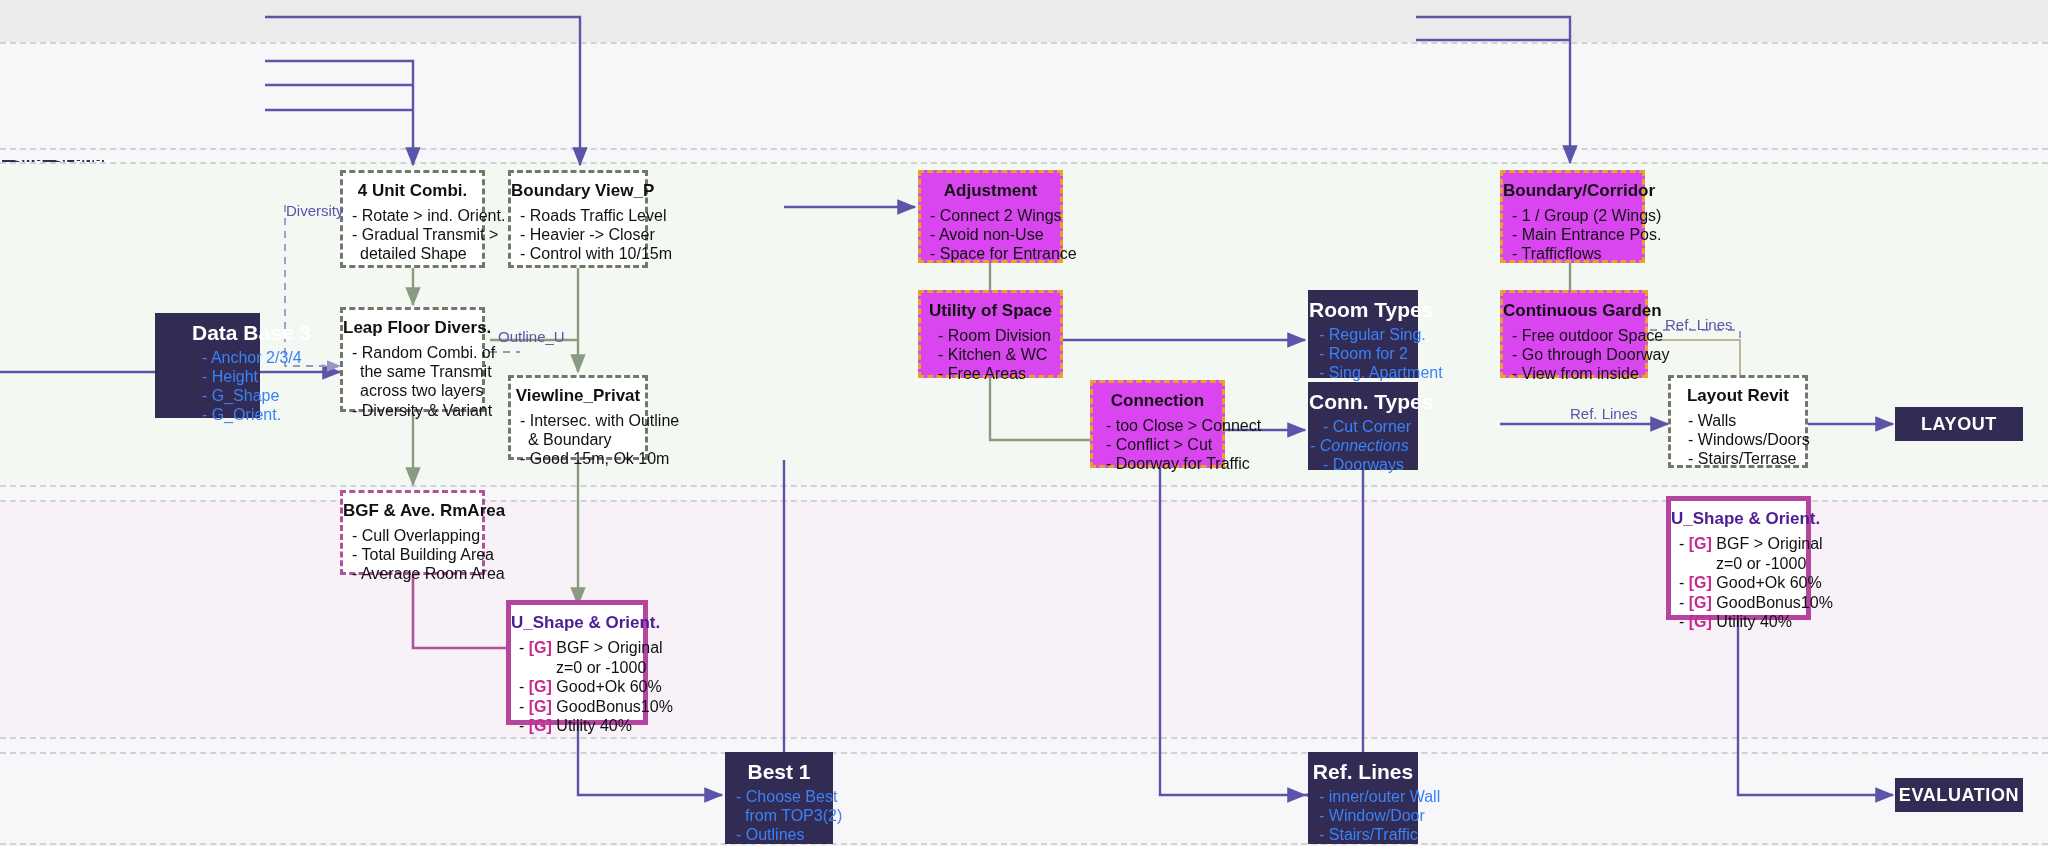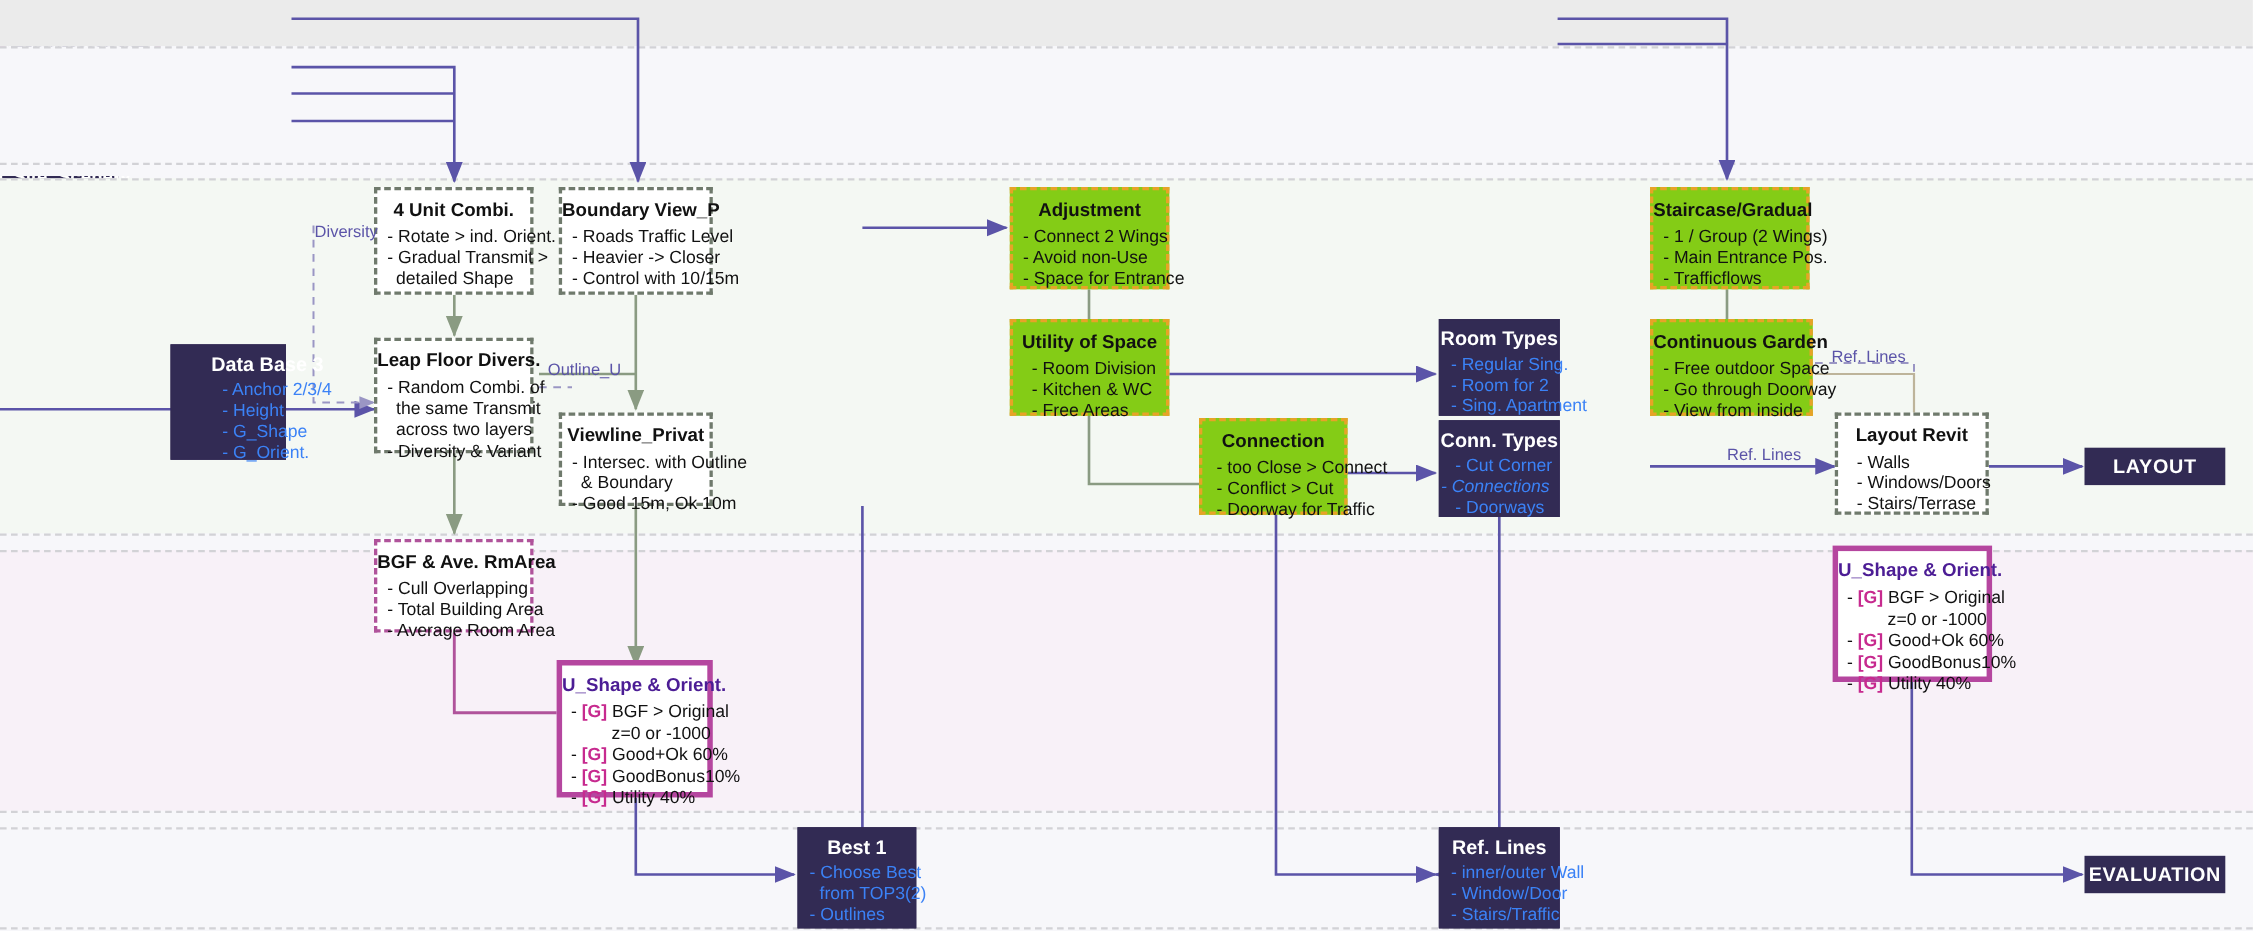--- a/index.html
+++ b/index.html
@@ -27,37 +27,37 @@
   
   .node{position:absolute;box-sizing:border-box;}
   .node .ttl{font-weight:bold;text-align:center;white-space:nowrap;}
   .node ul{list-style:none;margin:0;padding:0;}
   .node li{white-space:nowrap;}
 
   
   .dark{
     background:#322b54;color:#ffffff;border:1px solid #322b54;
   }
-  .dark .ttl{font-size:18px;color:#fff;margin:7px 0 4px 0;}
+  .dark .ttl{font-size:21px;color:#fff;margin:7px 0 4px 0;}
   .dark li{font-size:16px;color:#3b82f6;line-height:1.18;padding-left:10px;}
 
   
   .chip{
     background:#322b54;color:#fff;border:2px solid #ffffff;
     font-weight:bold;font-size:17px;
     display:flex;align-items:center;padding-left:10px;
     box-sizing:border-box;
   }
 
   
   .dash{background:#ffffff;}
   .dash .ttl{font-size:17px;color:#111;margin:8px 0 5px 0;}
   .dash li{font-size:16px;color:#111;line-height:1.2;padding-left:9px;}
   .d-grey{border:3px dashed #6f7a6c;}
-  .d-orange{border:3px dashed #e7a327;background:#84cc16;}
+  .d-orange{border:3px dashed #e7a327;background:#d946ef;}
   .d-plum{border:3px dashed #b0539b;}
 
   
   .mag{border:5px solid #c72a8f;background:#ffffff;}
   .magsoft{border:5px solid #b5469f;background:#ffffff;}
   .magsoft .ttl{font-size:17px;color:#4c1d95;margin:8px 0 5px 0;}
   .magsoft li{font-size:16px;color:#111;line-height:1.22;padding-left:8px;}
   .gtag{color:#c72a8f;font-weight:bold;}
   .ind{padding-left:45px !important;}
 
@@ -303,21 +303,21 @@
   <div class="node dark" style="left:1308px;top:382px;width:110px;height:88px;">
     <div class="ttl">Conn. Types</div>
     <ul>
       <li style="padding-left:14px;">- Cut Corner</li>
       <li style="padding-left:1px;font-style:italic;">- Connections</li>
       <li style="padding-left:14px;">- Doorways</li>
     </ul>
   </div>
 
   <div class="node dash d-orange" style="left:1500px;top:170px;width:145px;height:93px;">
-    <div class="ttl">Staircase/Gradual</div>
+    <div class="ttl">Boundary/Corridor</div>
     <ul>
       <li>- 1 / Group (2 Wings)</li>
       <li>- Main Entrance Pos.</li>
       <li>- Trafficflows</li>
     </ul>
   </div>
 
   <div class="node dash d-grey" style="left:1668px;top:375px;width:140px;height:93px;">
     <div class="ttl">Layout Revit</div>
     <ul>

